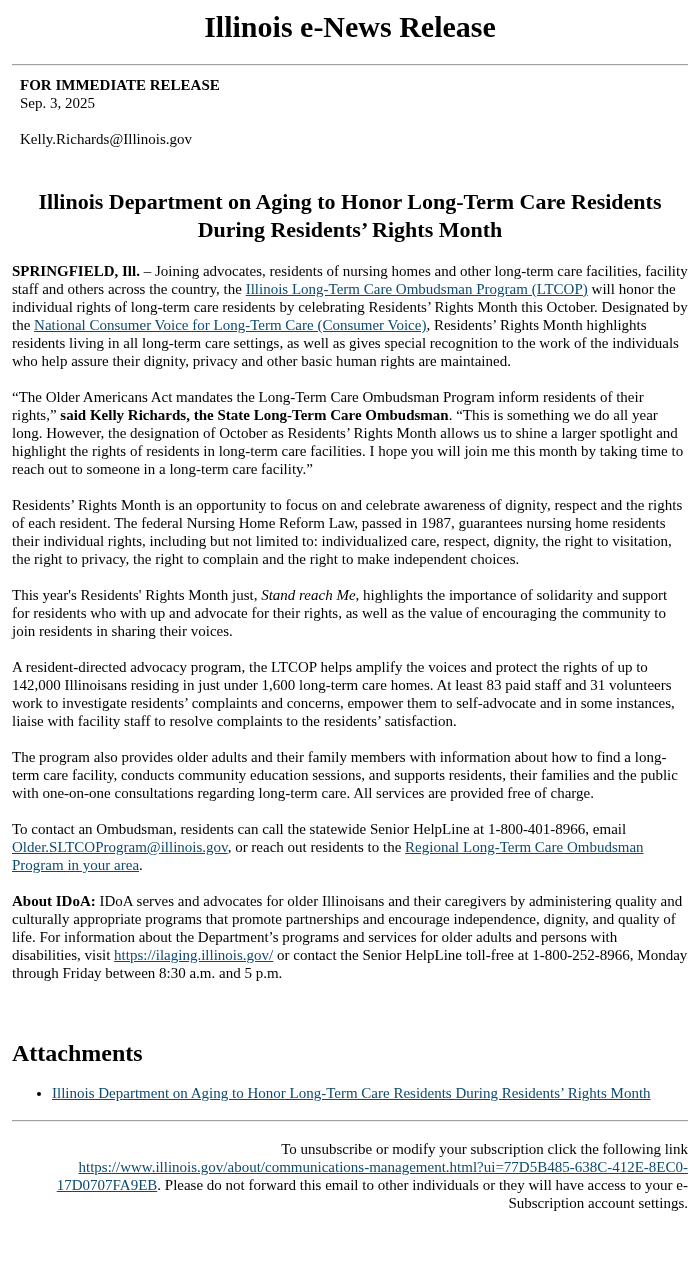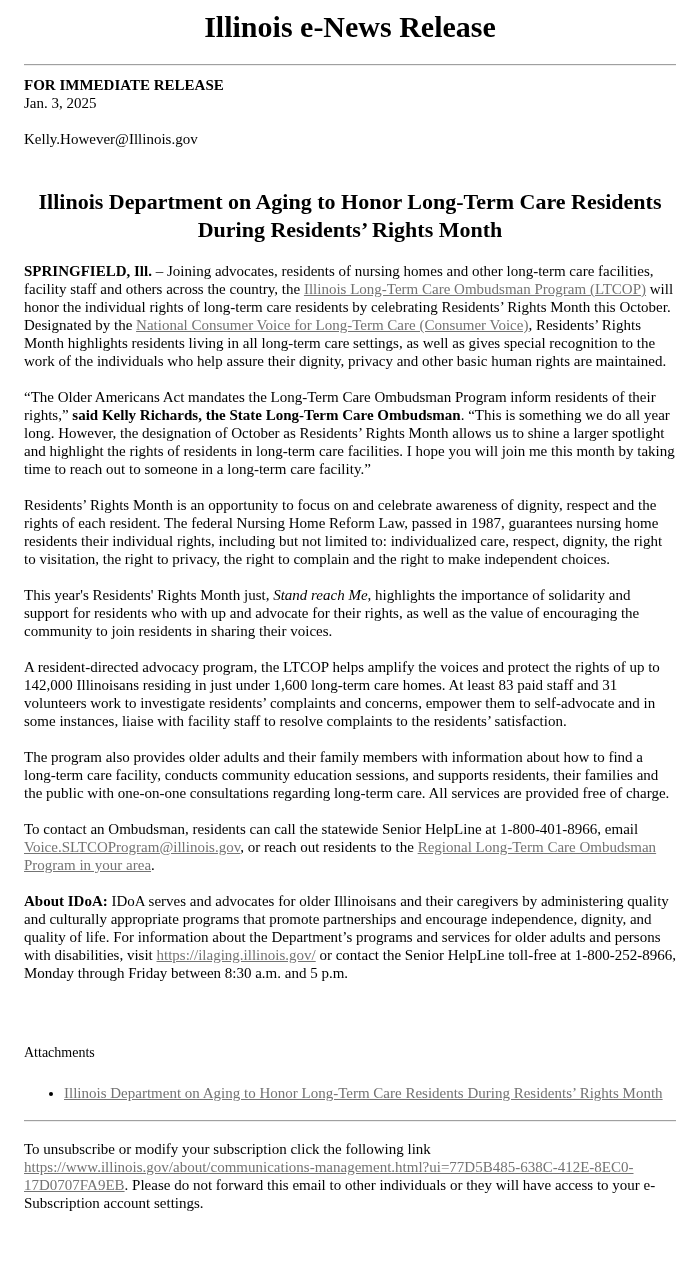--- a/index.html
+++ b/index.html
@@ -3,88 +3,88 @@
   <meta charset="utf-8">
   <style>
     html, body { margin: 0; padding: 0; background: #ffffff; }
     body {
       width: 700px;
       font-family: "Liberation Serif", "DejaVu Serif", serif;
       font-size: 15px;
       line-height: 18px;
       color: #000000;
     }
-    .wrap { padding: 0 24px; }
+    .wrap { padding: 0 12px; }
     h1.banner {
       text-align: center;
       font-size: 30px;
       line-height: 34px;
       font-weight: bold;
       margin: 10px 0 20px 0;
     }
     hr.rule {
       border: 0;
       border-top: 1px solid #a0a0a0;
       border-bottom: 1px solid #eeeeee;
       margin: 0;
       height: 0;
     }
-    .meta { margin-top: 10px; }
+    .meta { margin-top: 10px; margin-left: 8px; }
     .meta b { font-weight: bold; }
     .blank { height: 18px; }
     h2.headline {
       text-align: center;
       font-size: 22px;
       line-height: 28px;
       font-weight: bold;
       margin: 40px 0 18px 0;
     }
     p { margin: 0 0 18px 0; }
-    a { color: #737373; text-decoration: underline; }
+    a { color: #0c4a6e; text-decoration: underline; }
     h2.attach {
-      font-size: 14px;
+      font-size: 24px;
       line-height: 26px;
-      font-weight: normal;
+      font-weight: bold;
       margin: 58px 0 18px 0;
     }
     ul.att { margin: 0 0 18px 0; padding-left: 40px; }
     ul.att li { list-style: disc; }
-    .foot { margin-top: 18px; }
+    .foot { margin-top: 18px; text-align: right; }
   </style>
 </head>
 <body>
 
 <div class="wrap">
 
   <h1 class="banner">Illinois e-News Release</h1>
 
   <hr class="rule">
 
   <div class="meta">
     <div><b>FOR IMMEDIATE RELEASE</b></div>
-    <div>Jan. 3, 2025</div>
+    <div>Sep. 3, 2025</div>
     <div class="blank"></div>
-    <div>Kelly.However@Illinois.gov</div>
+    <div>Kelly.Richards@Illinois.gov</div>
   </div>
 
   <h2 class="headline">Illinois Department on Aging to Honor Long-Term Care Residents During Residents’ Rights Month</h2>
 
   <p><b>SPRINGFIELD, Ill.</b><span> – Joining advocates, residents of nursing homes and other long-term care facilities, facility staff and others across the country, the </span><a href="#">Illinois Long-Term Care Ombudsman Program (LTCOP)</a><span> will honor the individual rights of long-term care residents by celebrating Residents’ Rights Month this October. Designated by the </span><a href="#">National Consumer Voice for Long-Term Care (Consumer Voice)</a><span>, Residents’ Rights Month highlights residents living in all long-term care settings, as well as gives special recognition to the work of the individuals who help assure their dignity, privacy and other basic human rights are maintained.</span></p>
 
   <p><span>“The Older Americans Act mandates the Long-Term Care Ombudsman Program inform residents of their rights,” </span><b>said Kelly Richards, the State Long-Term Care Ombudsman</b><span>. “This is something we do all year long. However, the designation of October as Residents’ Rights Month allows us to shine a larger spotlight and highlight the rights of residents in long-term care facilities. I hope you will join me this month by taking time to reach out to someone in a long-term care facility.”</span></p>
 
   <p>Residents’ Rights Month is an opportunity to focus on and celebrate awareness of dignity, respect and the rights of each resident. The federal Nursing Home Reform Law, passed in 1987, guarantees nursing home residents their individual rights, including but not limited to: individualized care, respect, dignity, the right to visitation, the right to privacy, the right to complain and the right to make independent choices.</p>
 
   <p><span>This year's Residents' Rights Month just, </span><i>Stand reach Me</i><span>, highlights the importance of solidarity and support for residents who with up and advocate for their rights, as well as the value of encouraging the community to join residents in sharing their voices.</span></p>
 
   <p>A resident-directed advocacy program, the LTCOP helps amplify the voices and protect the rights of up to 142,000 Illinoisans residing in just under 1,600 long-term care homes. At least 83 paid staff and 31 volunteers work to investigate residents’ complaints and concerns, empower them to self-advocate and in some instances, liaise with facility staff to resolve complaints to the residents’ satisfaction.</p>
 
   <p>The program also provides older adults and their family members with information about how to find a long-term care facility, conducts community education sessions, and supports residents, their families and the public with one-on-one consultations regarding long-term care. All services are provided free of charge.</p>
 
-  <p><span>To contact an Ombudsman, residents can call the statewide Senior HelpLine at 1-800-401-8966, email </span><a href="#">Voice.SLTCOProgram@illinois.gov</a><span>, or reach out residents to the </span><a href="#">Regional Long-Term Care Ombudsman Program in your area</a><span>.</span></p>
+  <p><span>To contact an Ombudsman, residents can call the statewide Senior HelpLine at 1-800-401-8966, email </span><a href="#">Older.SLTCOProgram@illinois.gov</a><span>, or reach out residents to the </span><a href="#">Regional Long-Term Care Ombudsman Program in your area</a><span>.</span></p>
 
   <p><b>About IDoA:</b><span> IDoA serves and advocates for older Illinoisans and their caregivers by administering quality and culturally appropriate programs that promote partnerships and encourage independence, dignity, and quality of life. For information about the Department’s programs and services for older adults and persons with disabilities, visit </span><a href="#">https://ilaging.illinois.gov/</a><span> or contact the Senior HelpLine toll-free at 1-800-252-8966, Monday through Friday between 8:30 a.m. and 5 p.m.</span></p>
 
   <h2 class="attach">Attachments</h2>
 
   <ul class="att">
     <li><a href="#">Illinois Department on Aging to Honor Long-Term Care Residents During Residents’ Rights Month</a></li>
   </ul>
 
   <hr class="rule">

